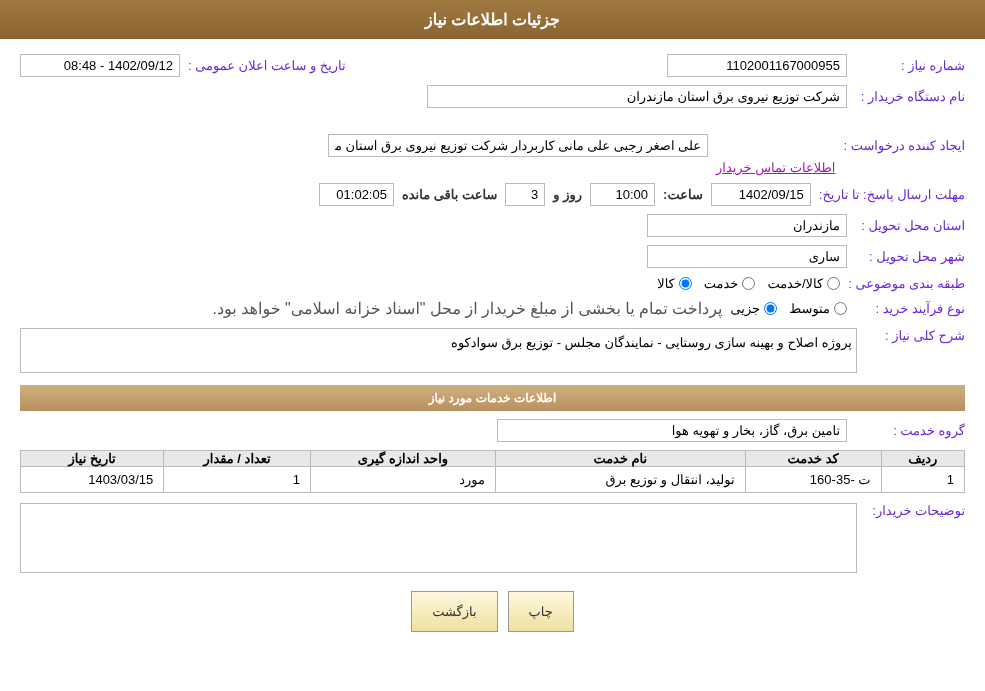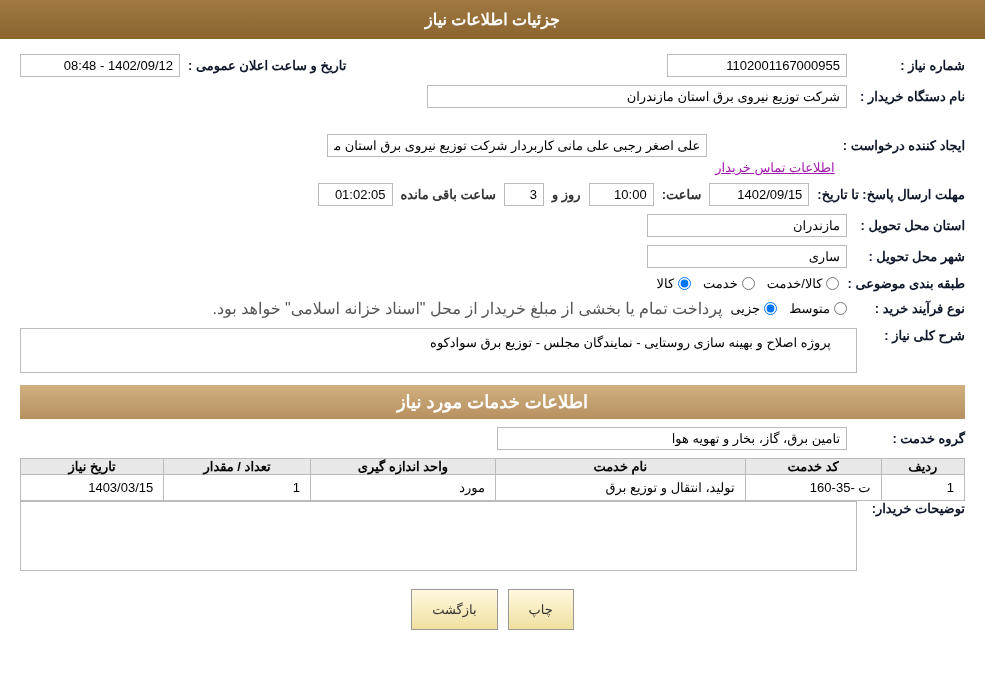--- a/index.html
+++ b/index.html
@@ -27,22 +27,22 @@
     .content-area {
       padding: 15px 20px;
     }
     .form-row {
       display: flex;
       align-items: center;
       margin-bottom: 8px;
       gap: 8px;
     }
     .label {
-      color: #0f172a;
-      font-weight: bold;
+      color: #6d28d9;
+      font-weight: normal;
       white-space: nowrap;
       min-width: 110px;
       text-align: right;
     }
     .label-wide {
       min-width: 140px;
     }
     .input-field {
       border: 1px solid #bbb;
       background: #fff;
@@ -61,21 +61,21 @@
       color: #a21caf;
       text-decoration: underline;
       cursor: pointer;
       margin-top: 44px;
     }
     .section-divider {
       background: linear-gradient(to bottom, #d0b080, #b89060);
       color: #fff;
       text-align: center;
       padding: 6px 10px;
-      font-size: 18px;
+      font-size: 12px;
       font-weight: bold;
       margin: 12px 0 8px 0;
     }
     .radio-group {
       display: flex;
       align-items: center;
       gap: 12px;
     }
     .radio-item {
       display: flex;
@@ -110,20 +110,21 @@
       font-family: Tahoma, Arial, sans-serif;
       font-size: 13px;
       direction: rtl;
       padding: 4px 6px;
       resize: none;
     }
     .notes-row {
       display: flex;
       align-items: flex-start;
       gap: 8px;
+      margin-top: 10px;
       justify-content: flex-end;
     }
     .notes-content {
       flex: 1;
     }
     .btn {
       padding: 12px 20px;
       font-family: Tahoma, Arial, sans-serif;
       font-size: 13px;
       cursor: pointer;
@@ -141,21 +142,21 @@
       display: flex;
       justify-content: center;
       gap: 10px;
       margin-top: 15px;
     }
     .table-wrapper {
       position: relative;
     }
     .description-box {
       border: 1px solid #bbb;
-      padding: 6px 25px;
+      padding: 6px 4px;
       background: #fff;
       min-height: 45px;
       flex: 1;
       font-size: 13px;
       direction: rtl;
     }
     .inline-label {
       color: #333;
       font-weight: bold;
       white-space: nowrap;

